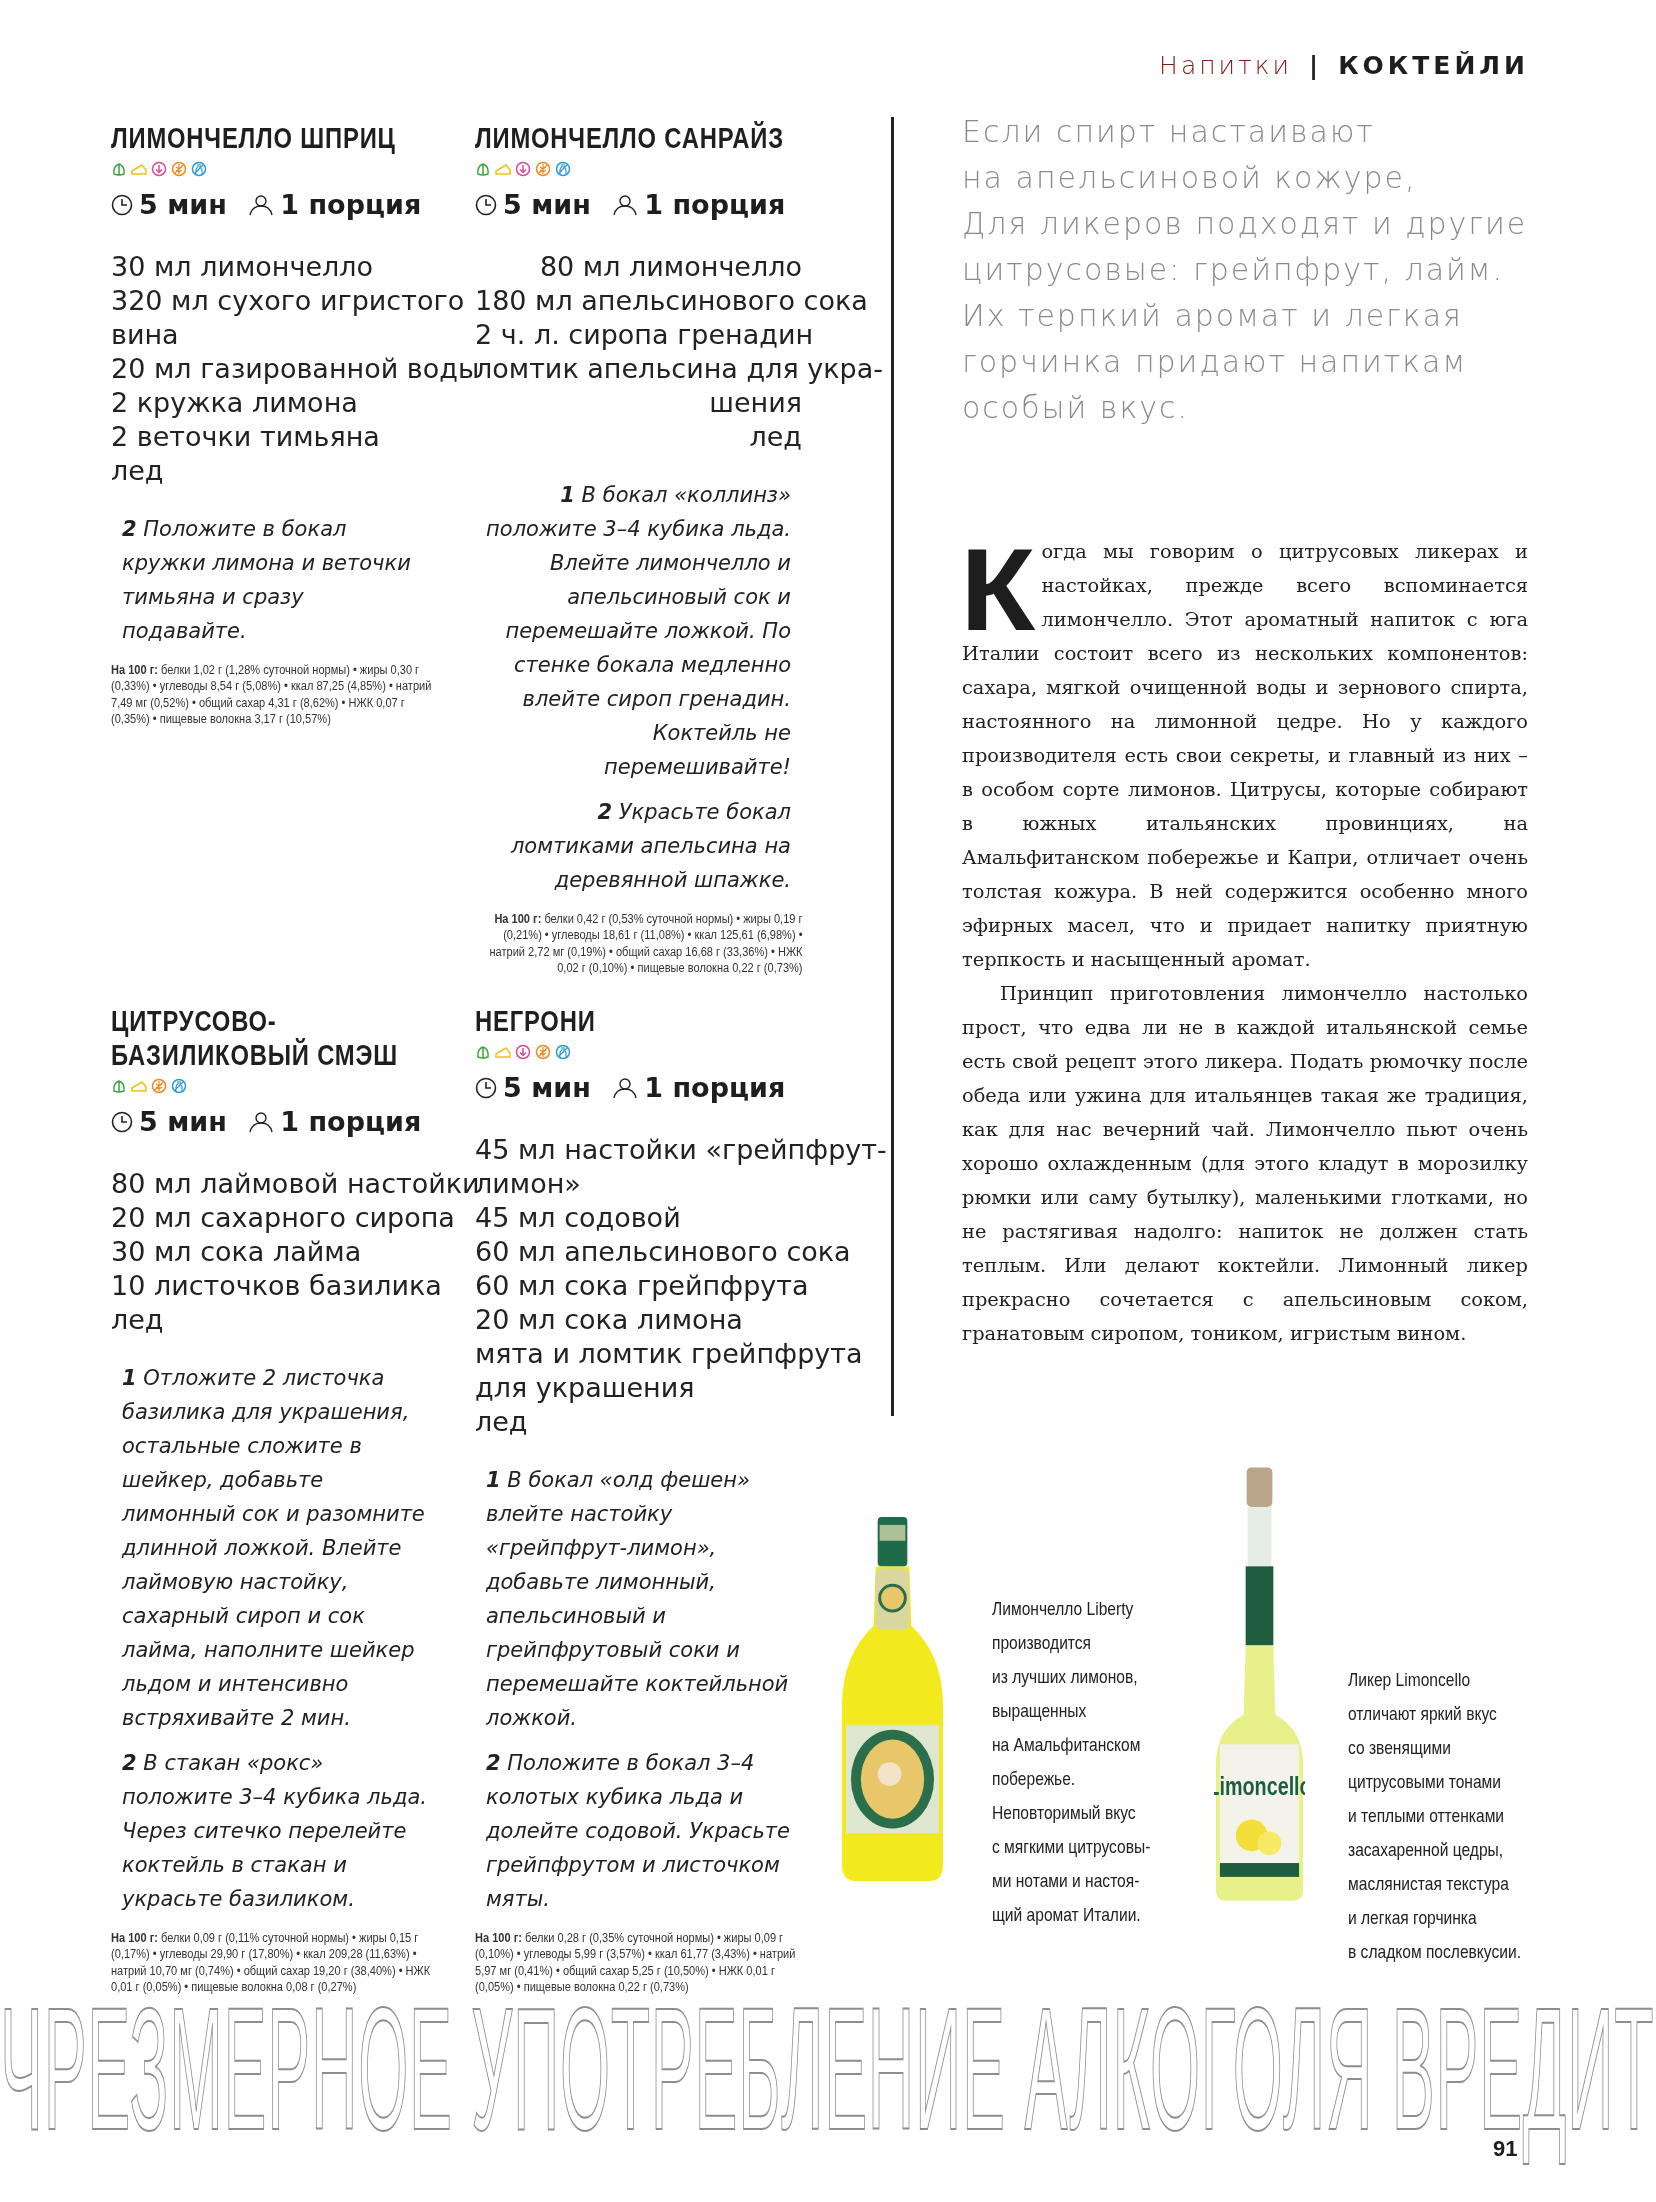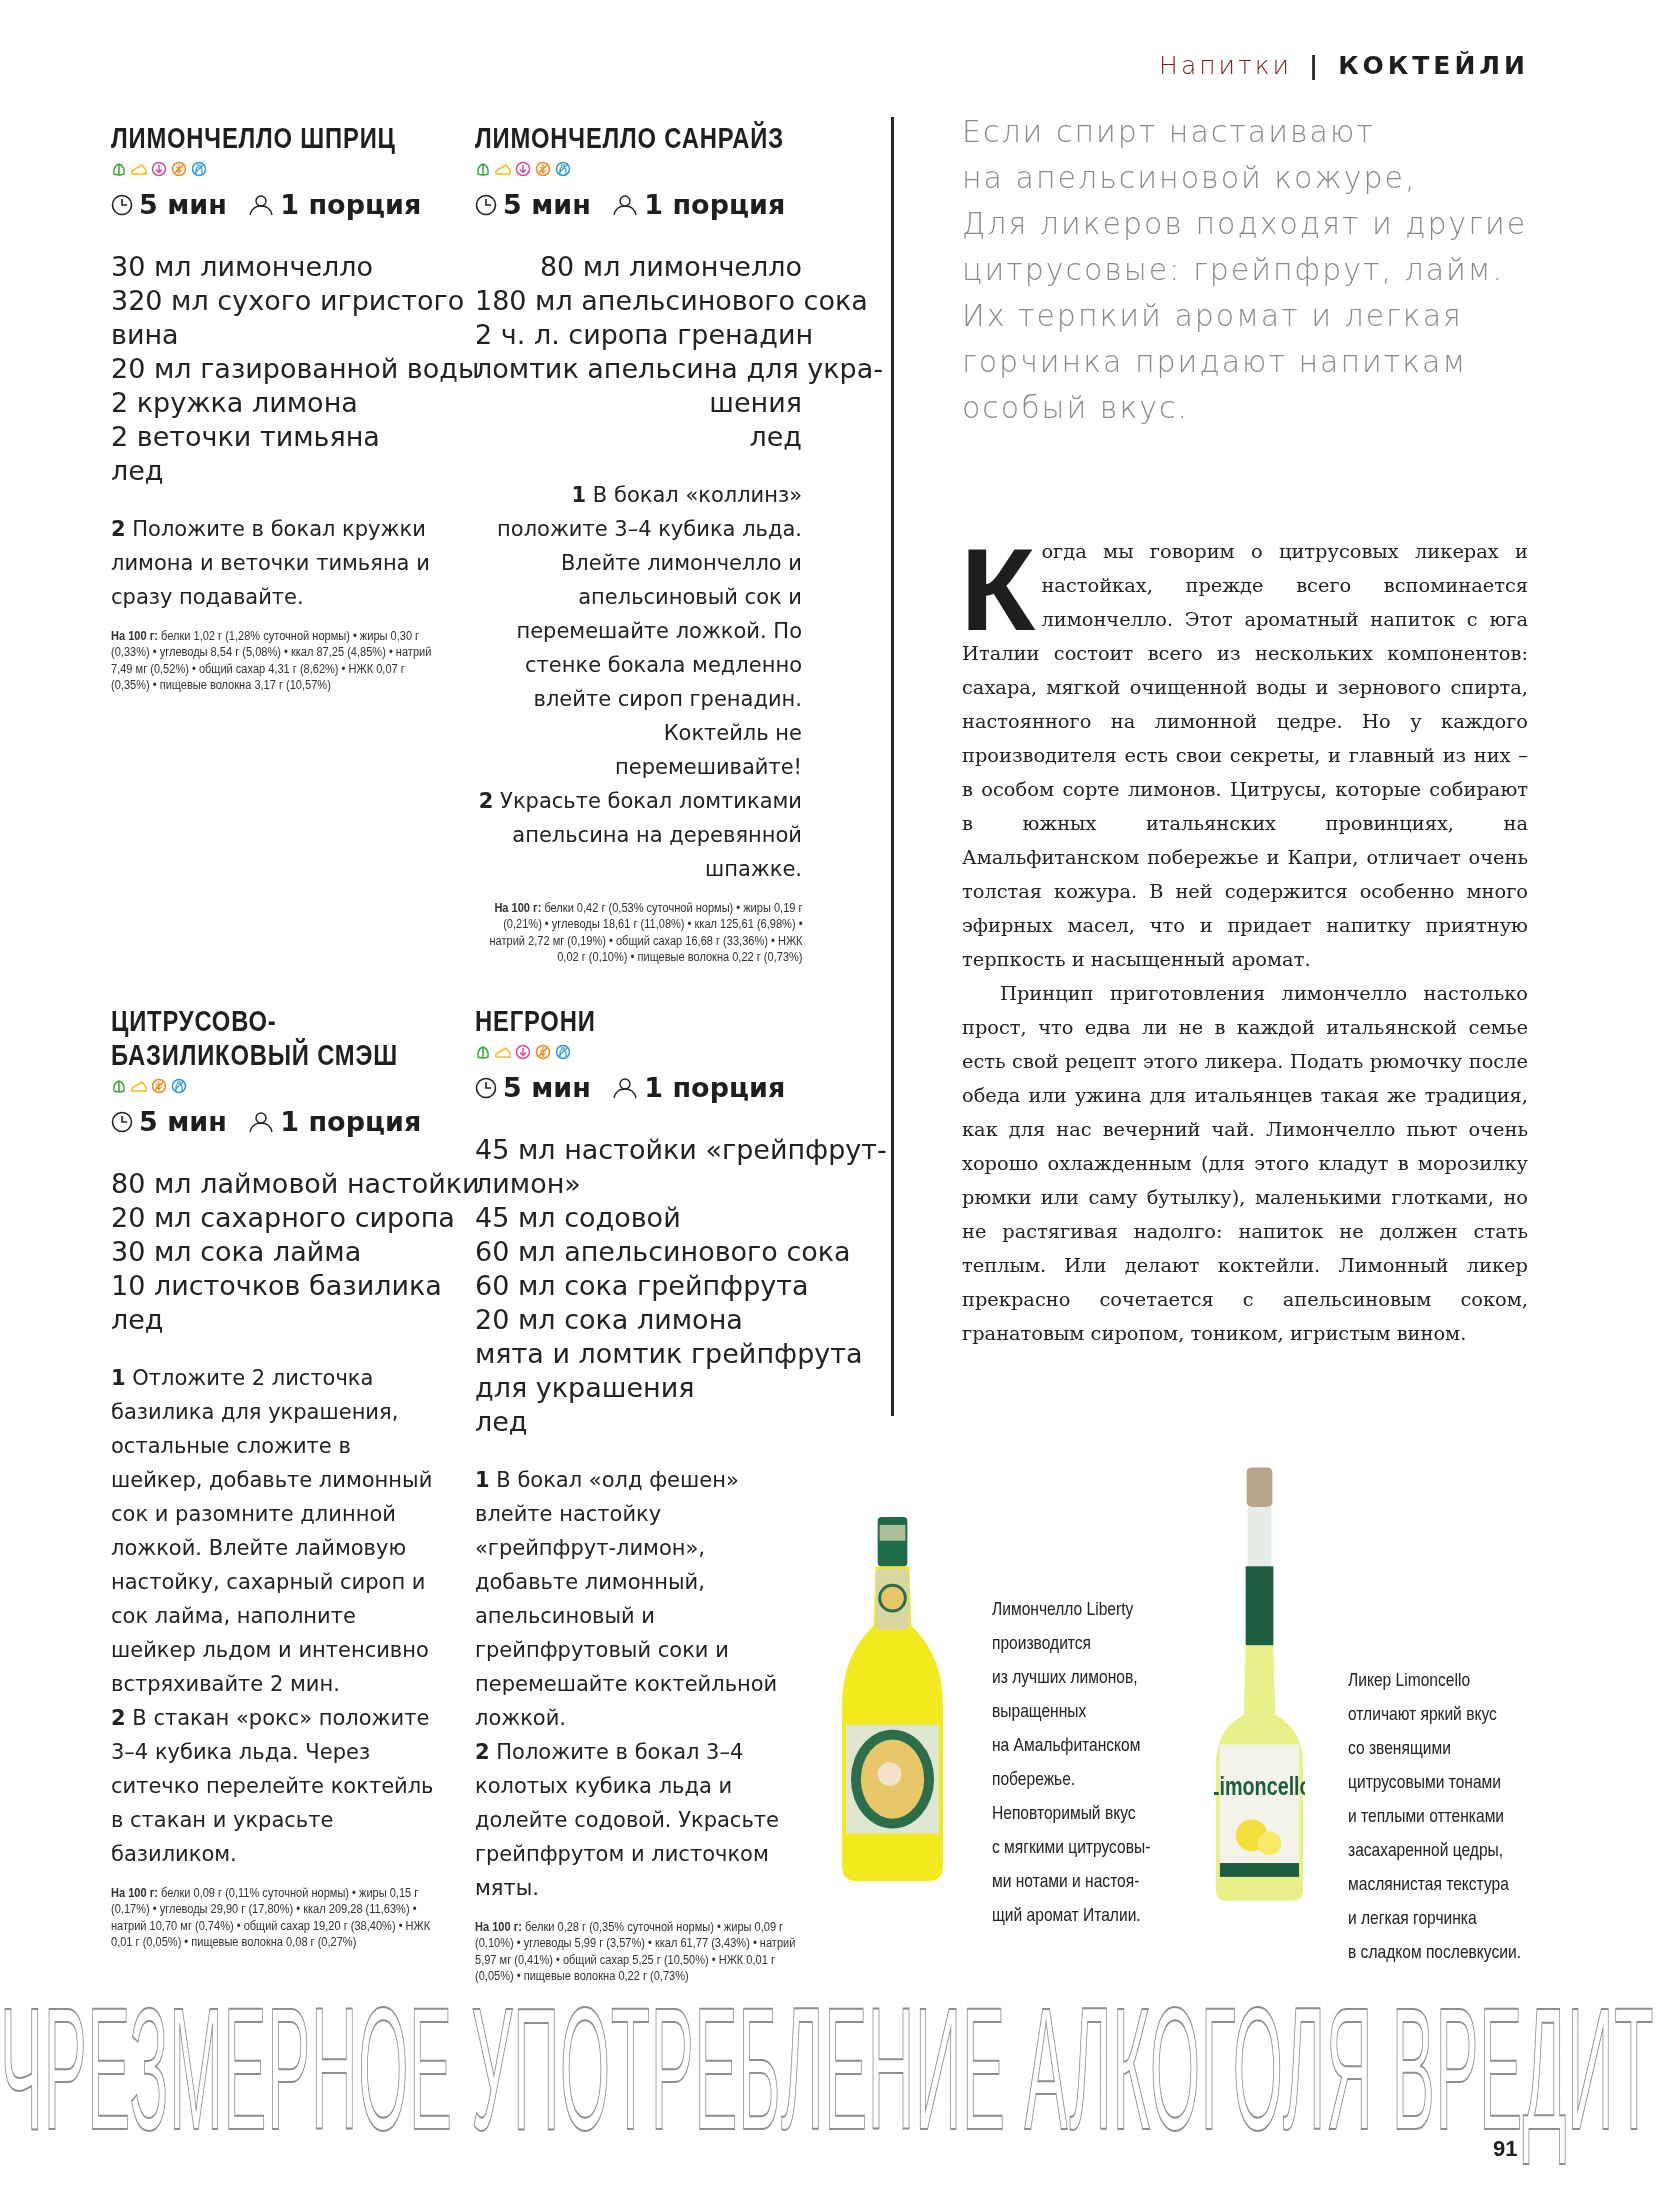--- a/index.html
+++ b/index.html
@@ -12,21 +12,21 @@
 
   .recipe { position:absolute; width:327px; }
   .recipe h2 { margin:0; font-family:"Liberation Sans Narrow","Liberation Sans", sans-serif; font-weight:bold; font-size:29px; line-height:34px; letter-spacing:1px; transform:scaleX(0.82); transform-origin:left; white-space:nowrap; color:#1f1f1f; }
   .icons { display:flex; gap:4px; margin-top:6px; height:18px; }
   .icons span { display:inline-block; width:16px; height:16px; }
   .meta { margin-top:10px; font-size:27px; font-weight:bold; display:flex; align-items:center; gap:6px; }
   .meta svg { width:22px; height:22px; }
   .ingredients { margin-top:30px; font-size:27px; line-height:34px; color:#222; }
   .ingredients div { white-space:nowrap; }
   .steps { margin-top:24px; font-size:21px; line-height:34px; color:#222; }
-  .steps p { margin:0; }
+  .steps p { margin:11px;font-style:italic; }
   .steps b { font-weight:bold; }
   .nutr { margin-top:14px; font-family:"Liberation Sans", sans-serif; font-size:12px; line-height:16.3px; color:#333; transform:scaleX(0.92); transform-origin:left; width:356px; }
   .nutr b { font-weight:bold; }
 
   .divider { left:891px; top:117px; width:3px; height:1299px; background:#222; }
 
   .lead { left:962px; top:109px; width:554px; font-size:30px; line-height:46px; color:#8a8a8a; font-weight:300; letter-spacing:2px; }
   .lead div { white-space:nowrap; }
 
   .article { left:962px; top:535px; width:566px; font-family:"DejaVu Serif", serif; font-size:19.4px; line-height:34px; color:#222; text-align:justify; }

